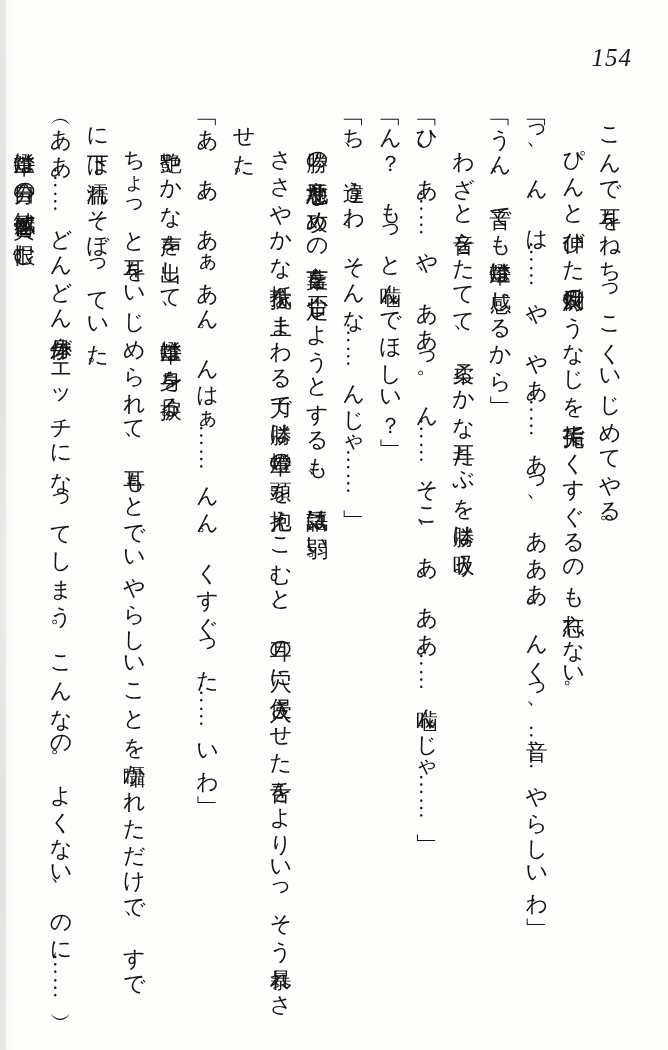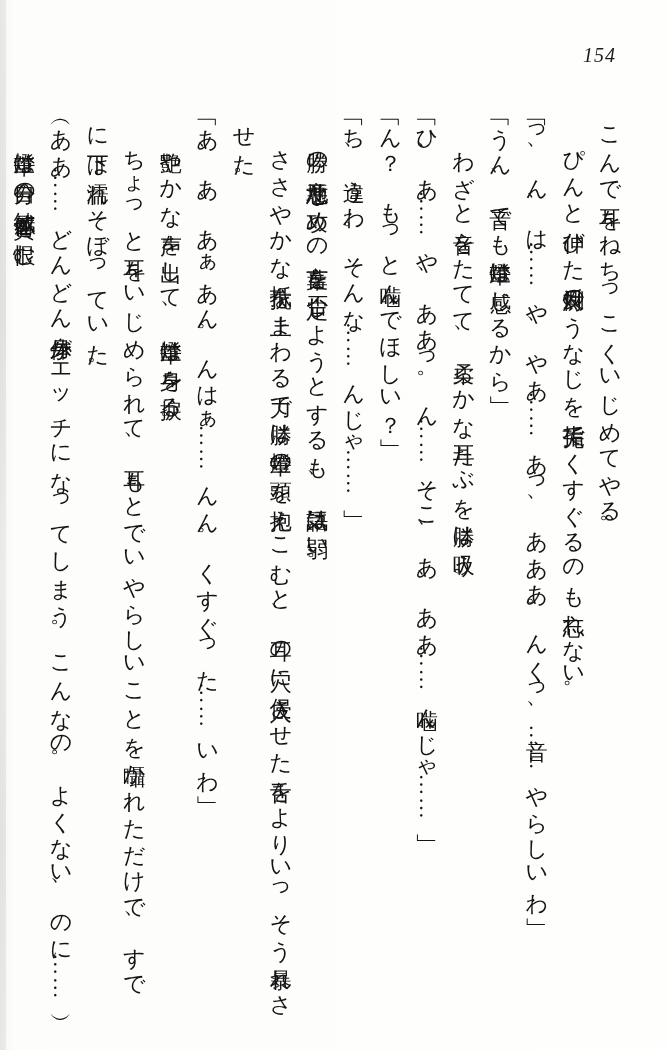--- a/index.html
+++ b/index.html
@@ -15,24 +15,24 @@
   .book-page {
     position: relative;
     width: 668px;
     height: 1050px;
     background: linear-gradient(90deg, #f4f4f2 0px, #fdfdfc 14px, #fefefd 100%);
     color: #141414;
   }
   .page-number {
     position: absolute;
     top: 44px;
-    right: 52px;
+    right: 36px;
     font-family: "Liberation Serif", "DejaVu Serif", serif;
     font-style: italic;
-    font-size: 20px;
+    font-size: 25px;
     letter-spacing: 1px;
     color: #1c1c1c;
   }
   .text-block {
     position: absolute;
     top: 112px;
     right: 40px;
     height: 898px;
     writing-mode: vertical-rl;
     text-orientation: mixed;

